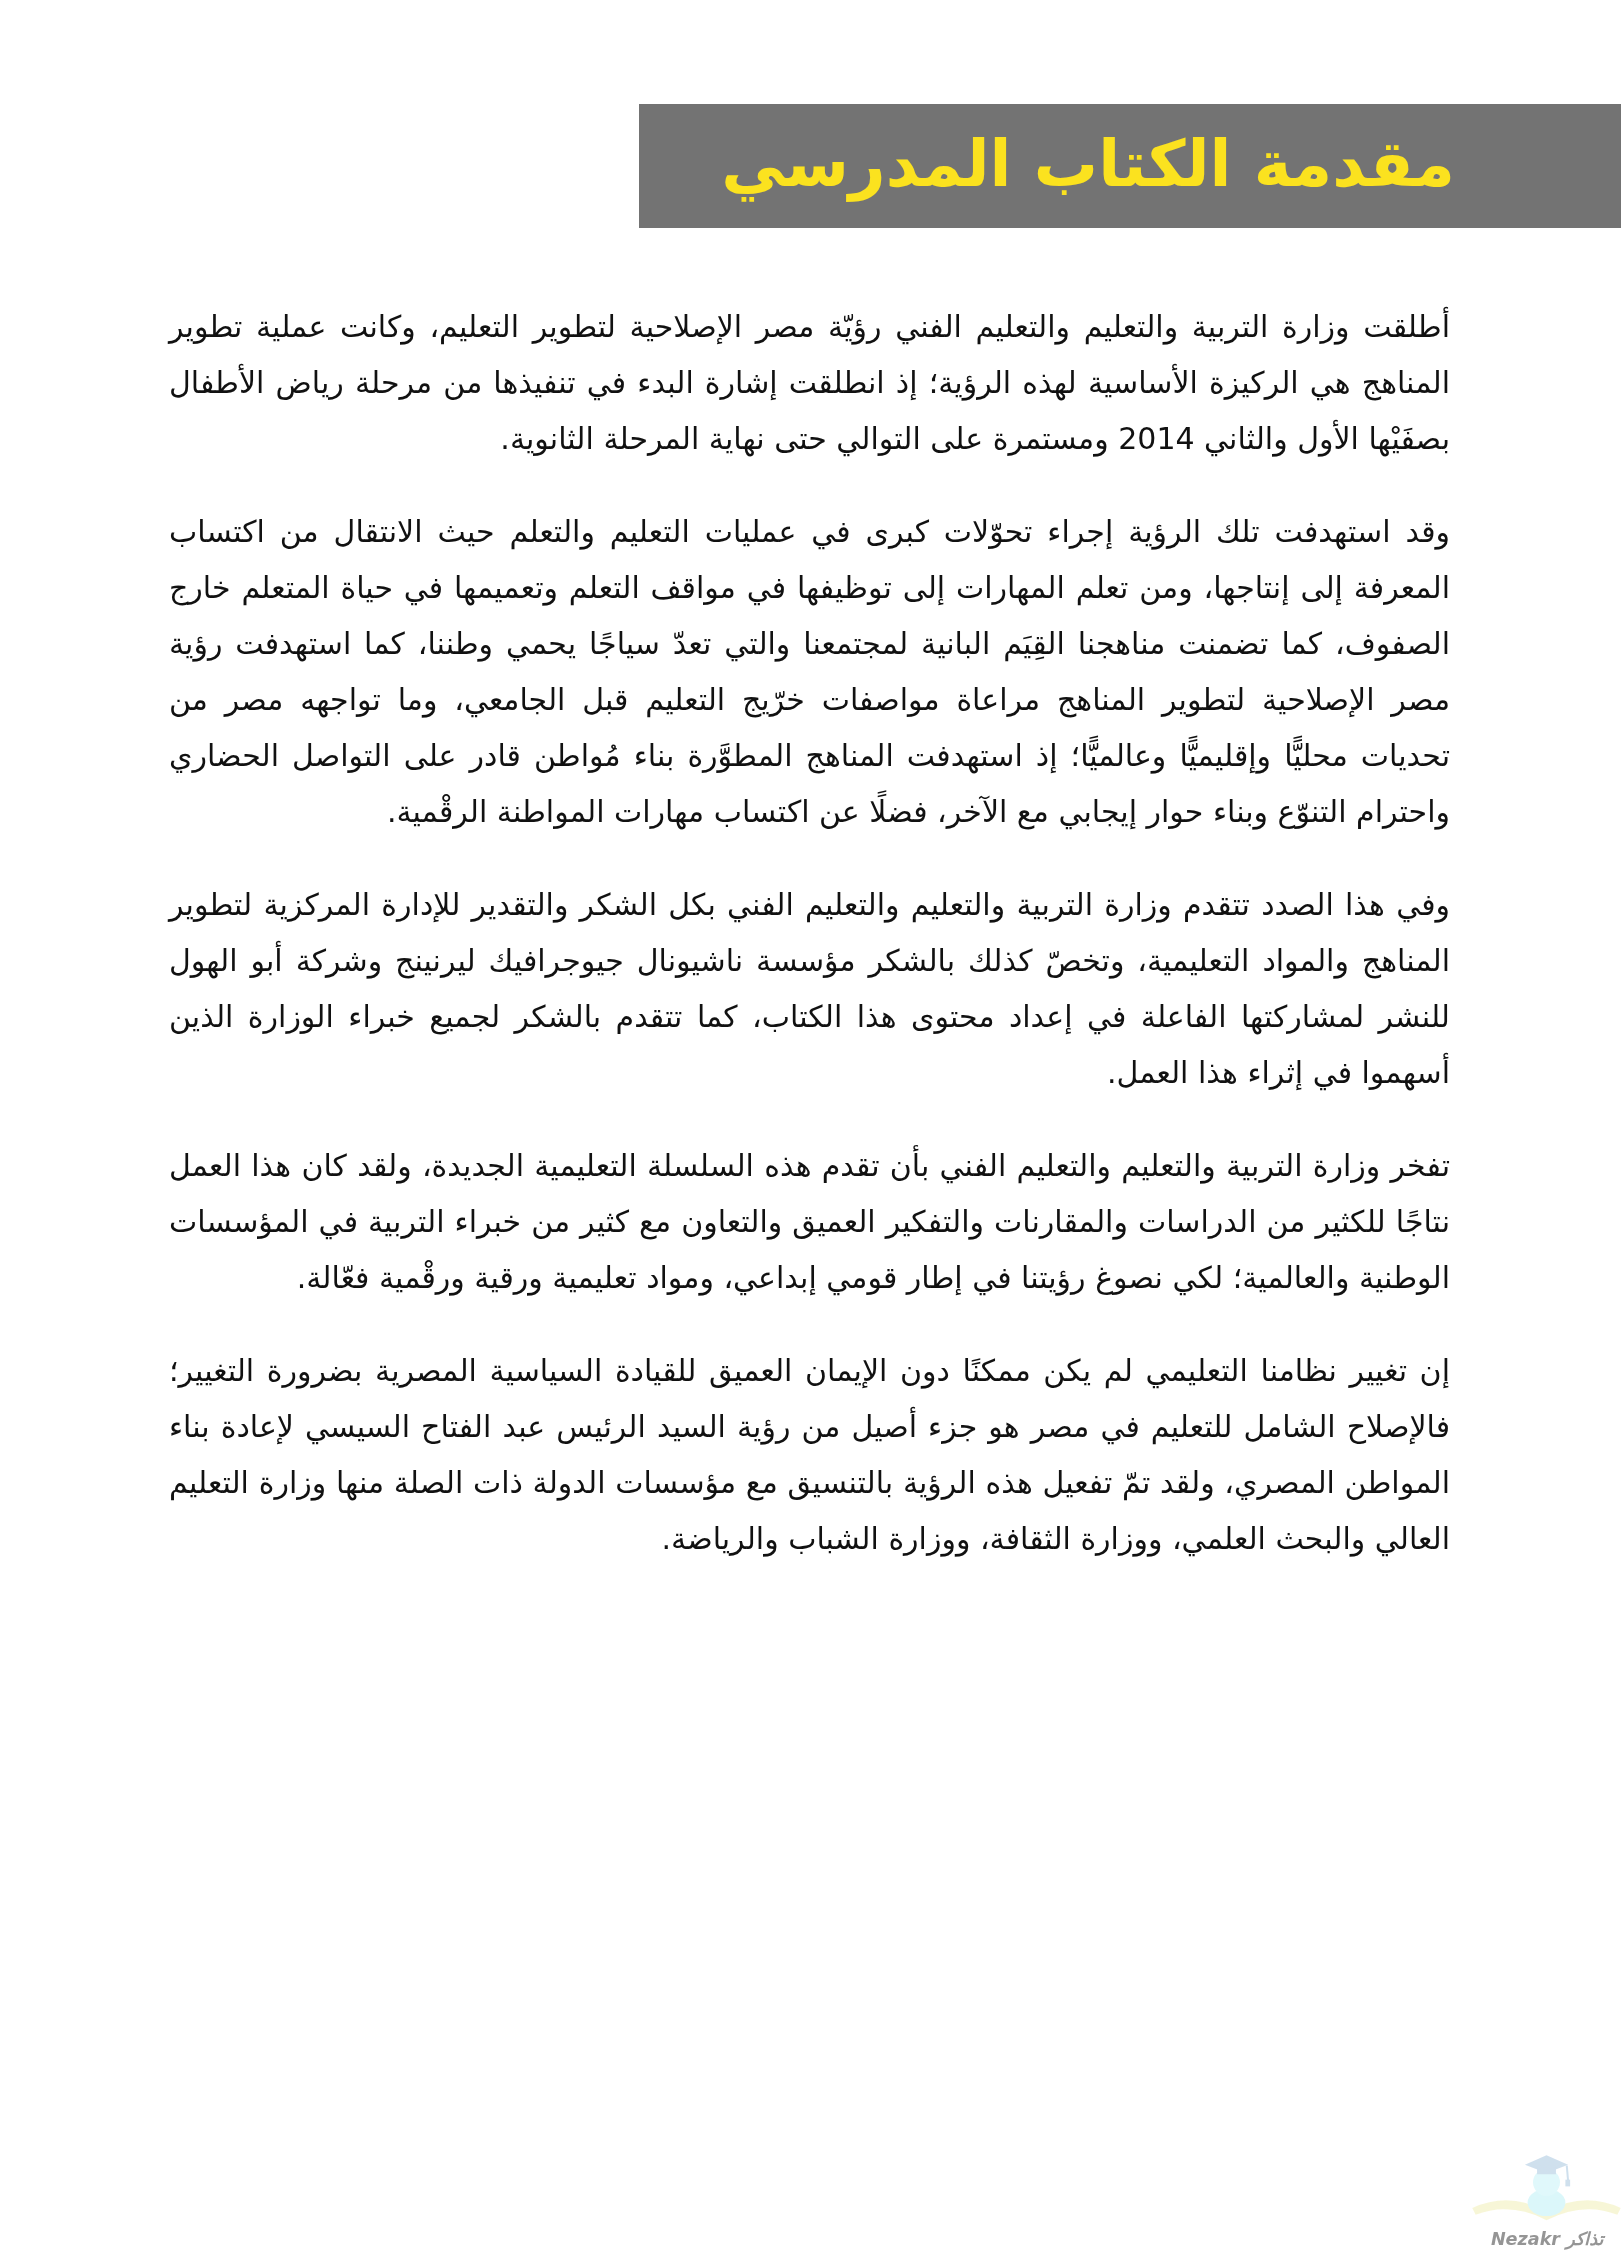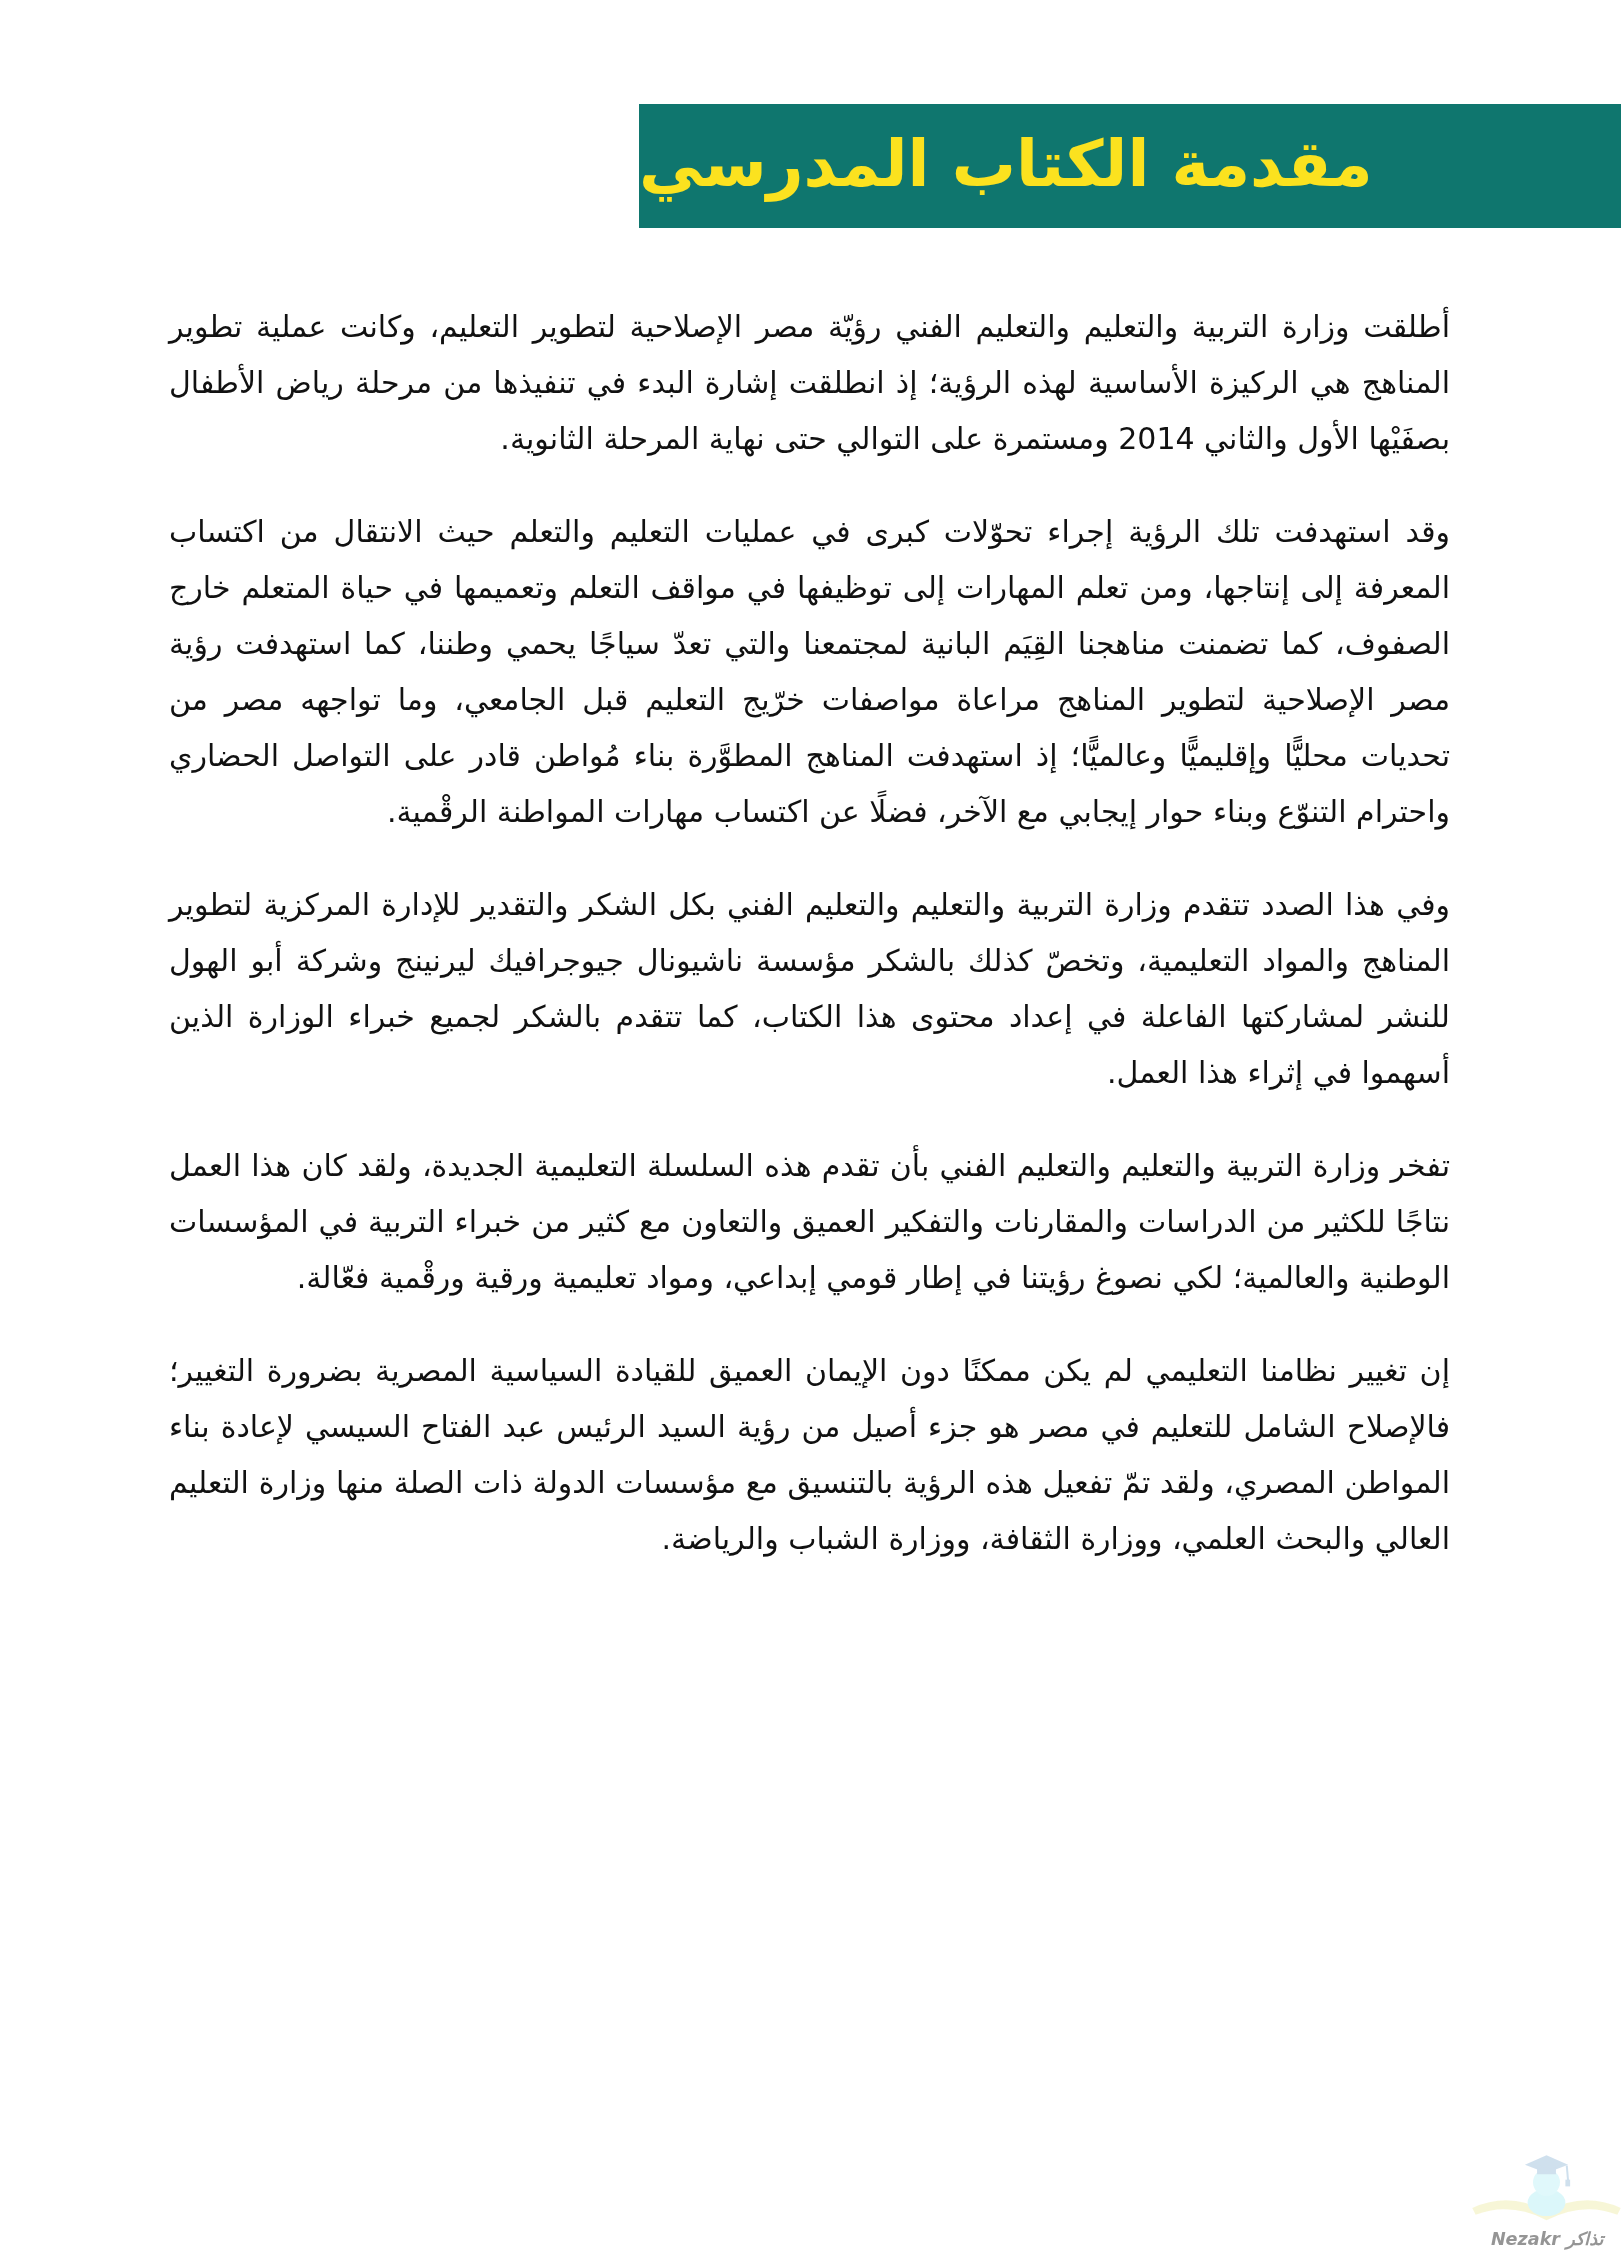--- a/index.html
+++ b/index.html
@@ -13,26 +13,26 @@
     position: relative;
     overflow: hidden;
     font-family: "DejaVu Sans", sans-serif;
   }
   .title-bar {
     position: absolute;
     left: 639px;
     top: 104px;
     width: 982px;
     height: 124px;
-    background: #0f766e;
+    background: #737373;
     box-sizing: border-box;
     padding-right: 84px;
     display: flex;
     align-items: center;
-    justify-content: flex-end;
+    justify-content: center;
     direction: rtl;
   }
   .title-text {
     color: #FBE21F;
     font-family: "DejaVu Sans", sans-serif;
     font-weight: bold;
     font-size: 64px;
     line-height: 1;
     white-space: nowrap;
     margin-top: -4.1px;

